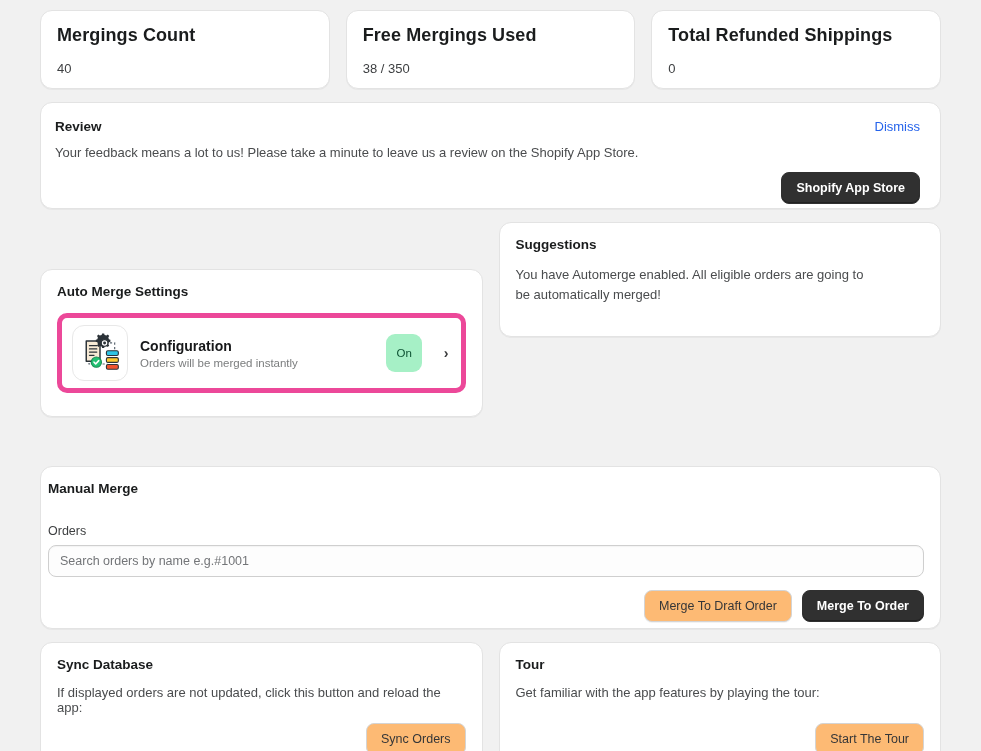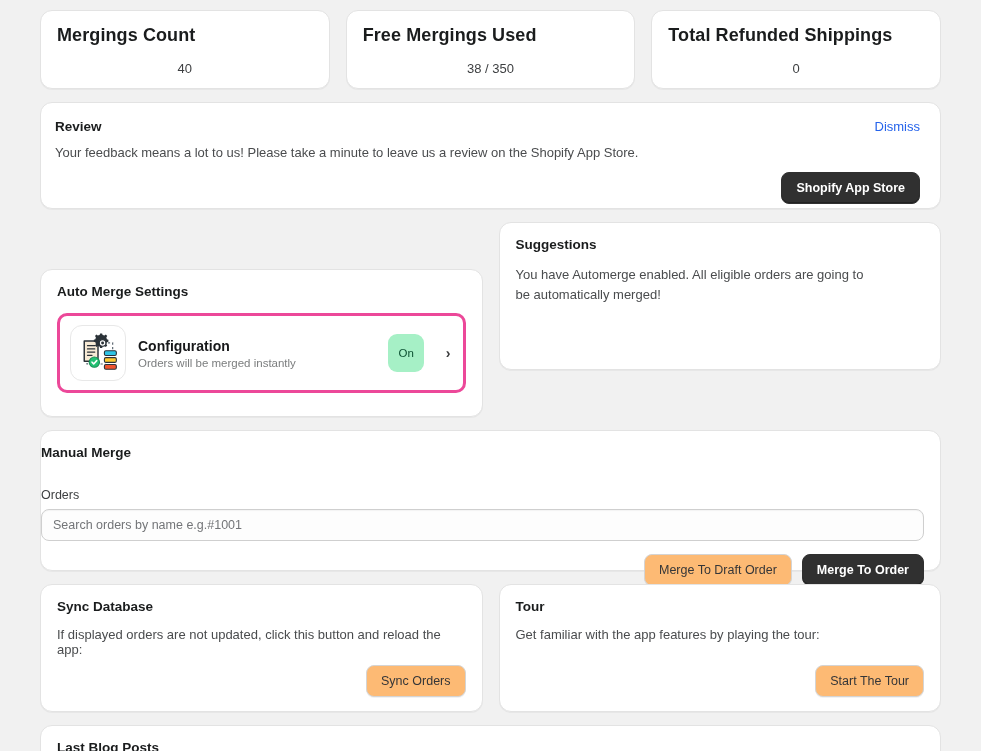--- a/index.html
+++ b/index.html
@@ -45,21 +45,21 @@
   }
   .stat-title {
     font-size: 18px;
     font-weight: 700;
     letter-spacing: 0.1px;
     color: #1a1c1d;
   }
   .stat-value {
     font-size: 13px;
     color: #3d3f41;
-    text-align: center;
+    text-align: left;
   }
 
   
   .review-card {
     padding: 16px 20px 14px 14px;
     height: 107px;
     flex: 0 0 auto;
     position: relative;
   }
   .review-head {
@@ -123,21 +123,21 @@
   .col-card { flex: 1 1 0; }
 
   
   .automerge-card {
     height: 148px;
     padding: 14px 16px;
     margin-top: 47px;
   }
   .config-row {
     margin-top: 14px;
-    border: 3px solid #ec4899;
+    border: 5px solid #ec4899;
     border-radius: 10px;
     height: 80px;
     padding: 0 12px 0 10px;
     display: flex;
     align-items: center;
     gap: 12px;
     background: #fff;
     cursor: pointer;
   }
   .config-icon {
@@ -173,36 +173,37 @@
   }
   .chevron {
     font-size: 14px;
     color: #3b3c3e;
     margin-left: 10px;
     font-weight: 700;
   }
 
   
   .suggestions-card {
-    height: 148px;
+    height: 115px;
     padding: 14px 16px;
   }
   .suggestions-body {
     margin-top: 13px;
     font-size: 13px;
     color: #4a4c4e;
     line-height: 1.55;
     max-width: 360px;
   }
 
   
   .manual-card {
-    padding: 14px 16px 14px 0;
-    height: 141px;
-    flex: 0 0 auto;
+    padding: 14px 16px 14px 7px;
+    height: 163px;
+    flex: 0 0 auto;
+    margin-top: 36px;
   }
   .field-label {
     font-size: 12.5px;
     color: #3d3f41;
     margin-top: 28px;
   }
   .search-input {
     margin-top: 7px;
     width: 100%;
     height: 32px;

